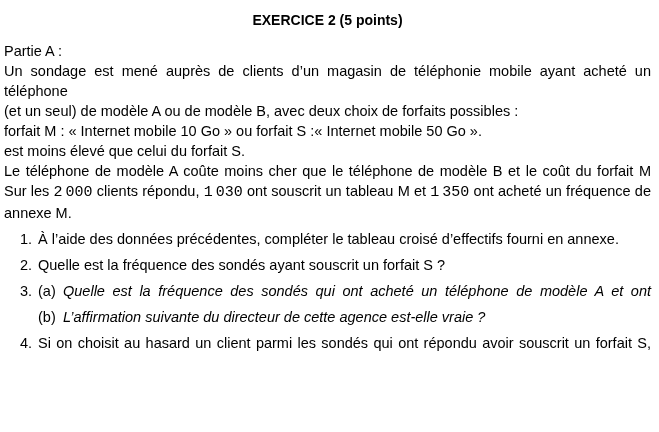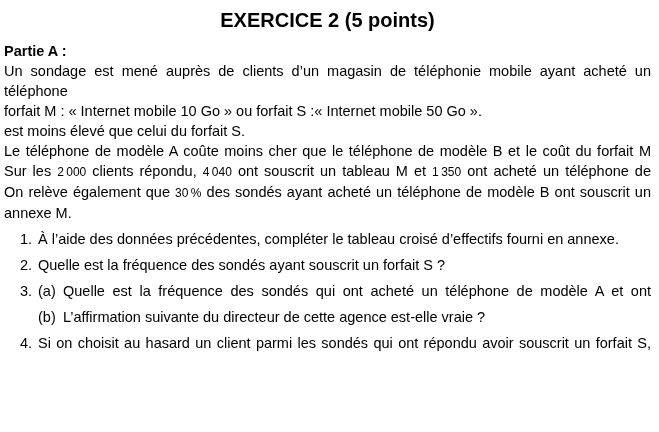--- a/index.html
+++ b/index.html
@@ -5,52 +5,52 @@
   html,body{margin:0;padding:0;background:#ffffff;}
   .page{
     width:659px;height:432px;box-sizing:border-box;
     background:#ffffff;color:#000;
     font-family:"Liberation Sans",sans-serif;
     font-size:14.5px;
     padding:8px 8px 0 4px;
     overflow:hidden;
   }
   .title{
-    text-align:center;font-weight:bold;font-size:20px;line-height:24px;
+    text-align:center;font-weight:bold;font-size:14px;line-height:24px;
     margin:0 0 9px 0;
   }
-  .heading{font-weight:bold;line-height:20px;}
+  .heading{font-weight:normal;line-height:20px;}
   .line{line-height:20px;}
   .just{text-align:justify;text-align-last:justify;-moz-text-align-last:justify;}
-  .math{font-family:Liberation Sans, sans-serif;font-size:12px;}
+  .math{font-family:Liberation Mono, monospace;font-size:15px;}
   .qlist{margin-top:4px;}
   .qitem{display:flex;margin-top:6px;}
   .qnum{flex:0 0 18px;margin-left:16px;line-height:20px;}
   .qbody{flex:1;min-width:0;}
   .subitem{display:flex;}
   .subitem + .subitem{margin-top:6px;}
   .subnum{flex:0 0 25px;line-height:20px;}
-  .subbody{flex:1;min-width:0;}
+  .subbody{flex:1;min-width:0;font-style:italic;}
 </style>
 </head>
 <body>
 
 <div class="page">
 
   <div class="title">EXERCICE 2 (5 points)</div>
 
   <div class="heading">Partie A :</div>
 
   <div>
     <div class="line just"><span>Un sondage est mené auprès de clients d’un magasin de téléphonie mobile ayant acheté un téléphone</span></div>
+    <div class="line"><span>(et un seul) de modèle A ou de modèle B, avec deux choix de forfaits possibles :</span></div>
     <div class="line"><span>forfait M : « Internet mobile 10 Go » ou forfait S :« Internet mobile 50 Go ».</span></div>
     <div class="line"><span>est moins élevé que celui du forfait S.</span></div>
     <div class="line just"><span>Le téléphone de modèle A coûte moins cher que le téléphone de modèle B et le coût du forfait M</span></div>
-    <div class="line just"><span>Sur les </span><span class="math">2 000</span><span> clients répondu, </span><span class="math">4 040</span><span> ont souscrit un tableau M et </span><span class="math">1 350</span><span> ont acheté un téléphone de</span></div>
-    <div class="line just"><span>On relève également que </span><span class="math">30 %</span><span> des sondés ayant acheté un téléphone de modèle B ont souscrit un</span></div>
+    <div class="line just"><span>Sur les </span><span class="math">2 000</span><span> clients répondu, </span><span class="math">1 030</span><span> ont souscrit un tableau M et </span><span class="math">1 350</span><span> ont acheté un fréquence de</span></div>
     <div class="line"><span>annexe M.</span></div>
   </div>
 
   <div class="qlist">
 
     <div class="qitem">
       <span class="qnum">1.</span>
       <div class="qbody">
         <div class="line"><span>À l’aide des données précédentes, compléter le tableau croisé d’effectifs fourni en annexe.</span></div>
       </div>

